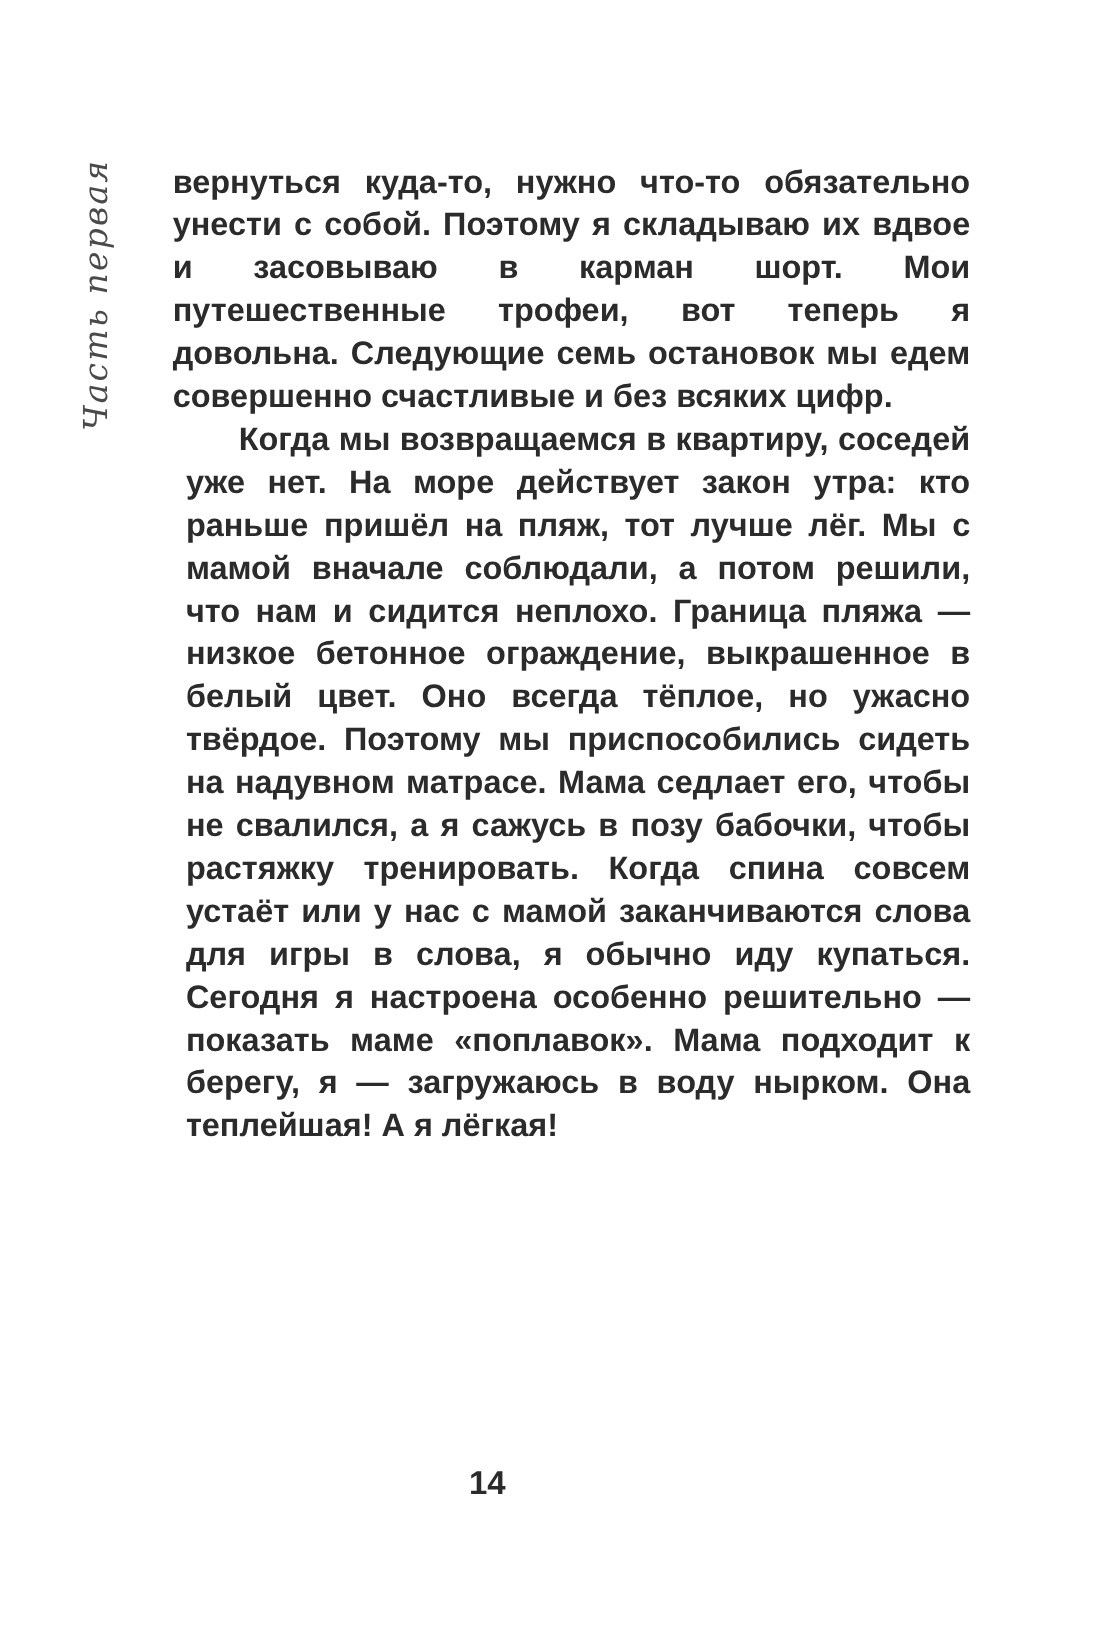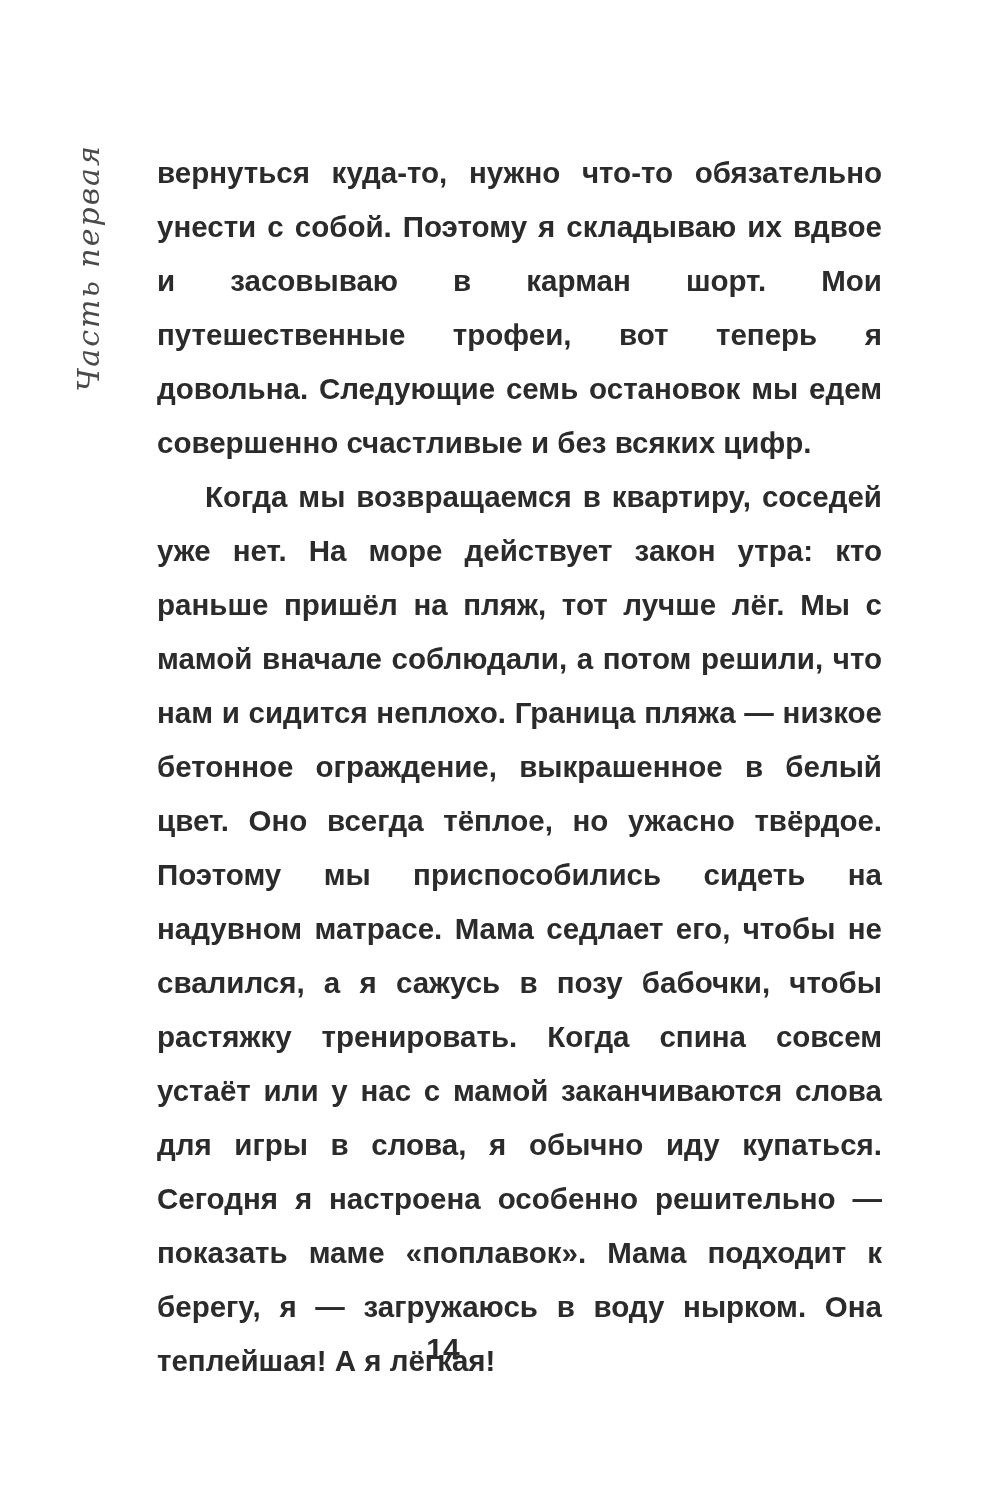--- a/index.html
+++ b/index.html
@@ -26,30 +26,31 @@
     font-size: 30px;
     letter-spacing: 2px;
     color: #4a4a4a;
   }
   .text-block {
     position: absolute;
     left: 157px;
     top: 146px;
     width: 725px;
     font-size: 29.5px;
-    line-height: 54px;
+    line-height: 39px;
     font-weight: 600;
     color: #2b2b2b;
     text-align: justify;
   }
   .text-block p {
     margin: 0;
   }
   .text-block p.indented {
     text-indent: 48px;
+    margin-left: 12px;
   }
   .page-number {
     position: absolute;
     left: 0;
     top: 1332px;
     width: 886px;
     text-align: center;
     font-size: 30px;
     font-weight: 600;
     color: #2b2b2b;

